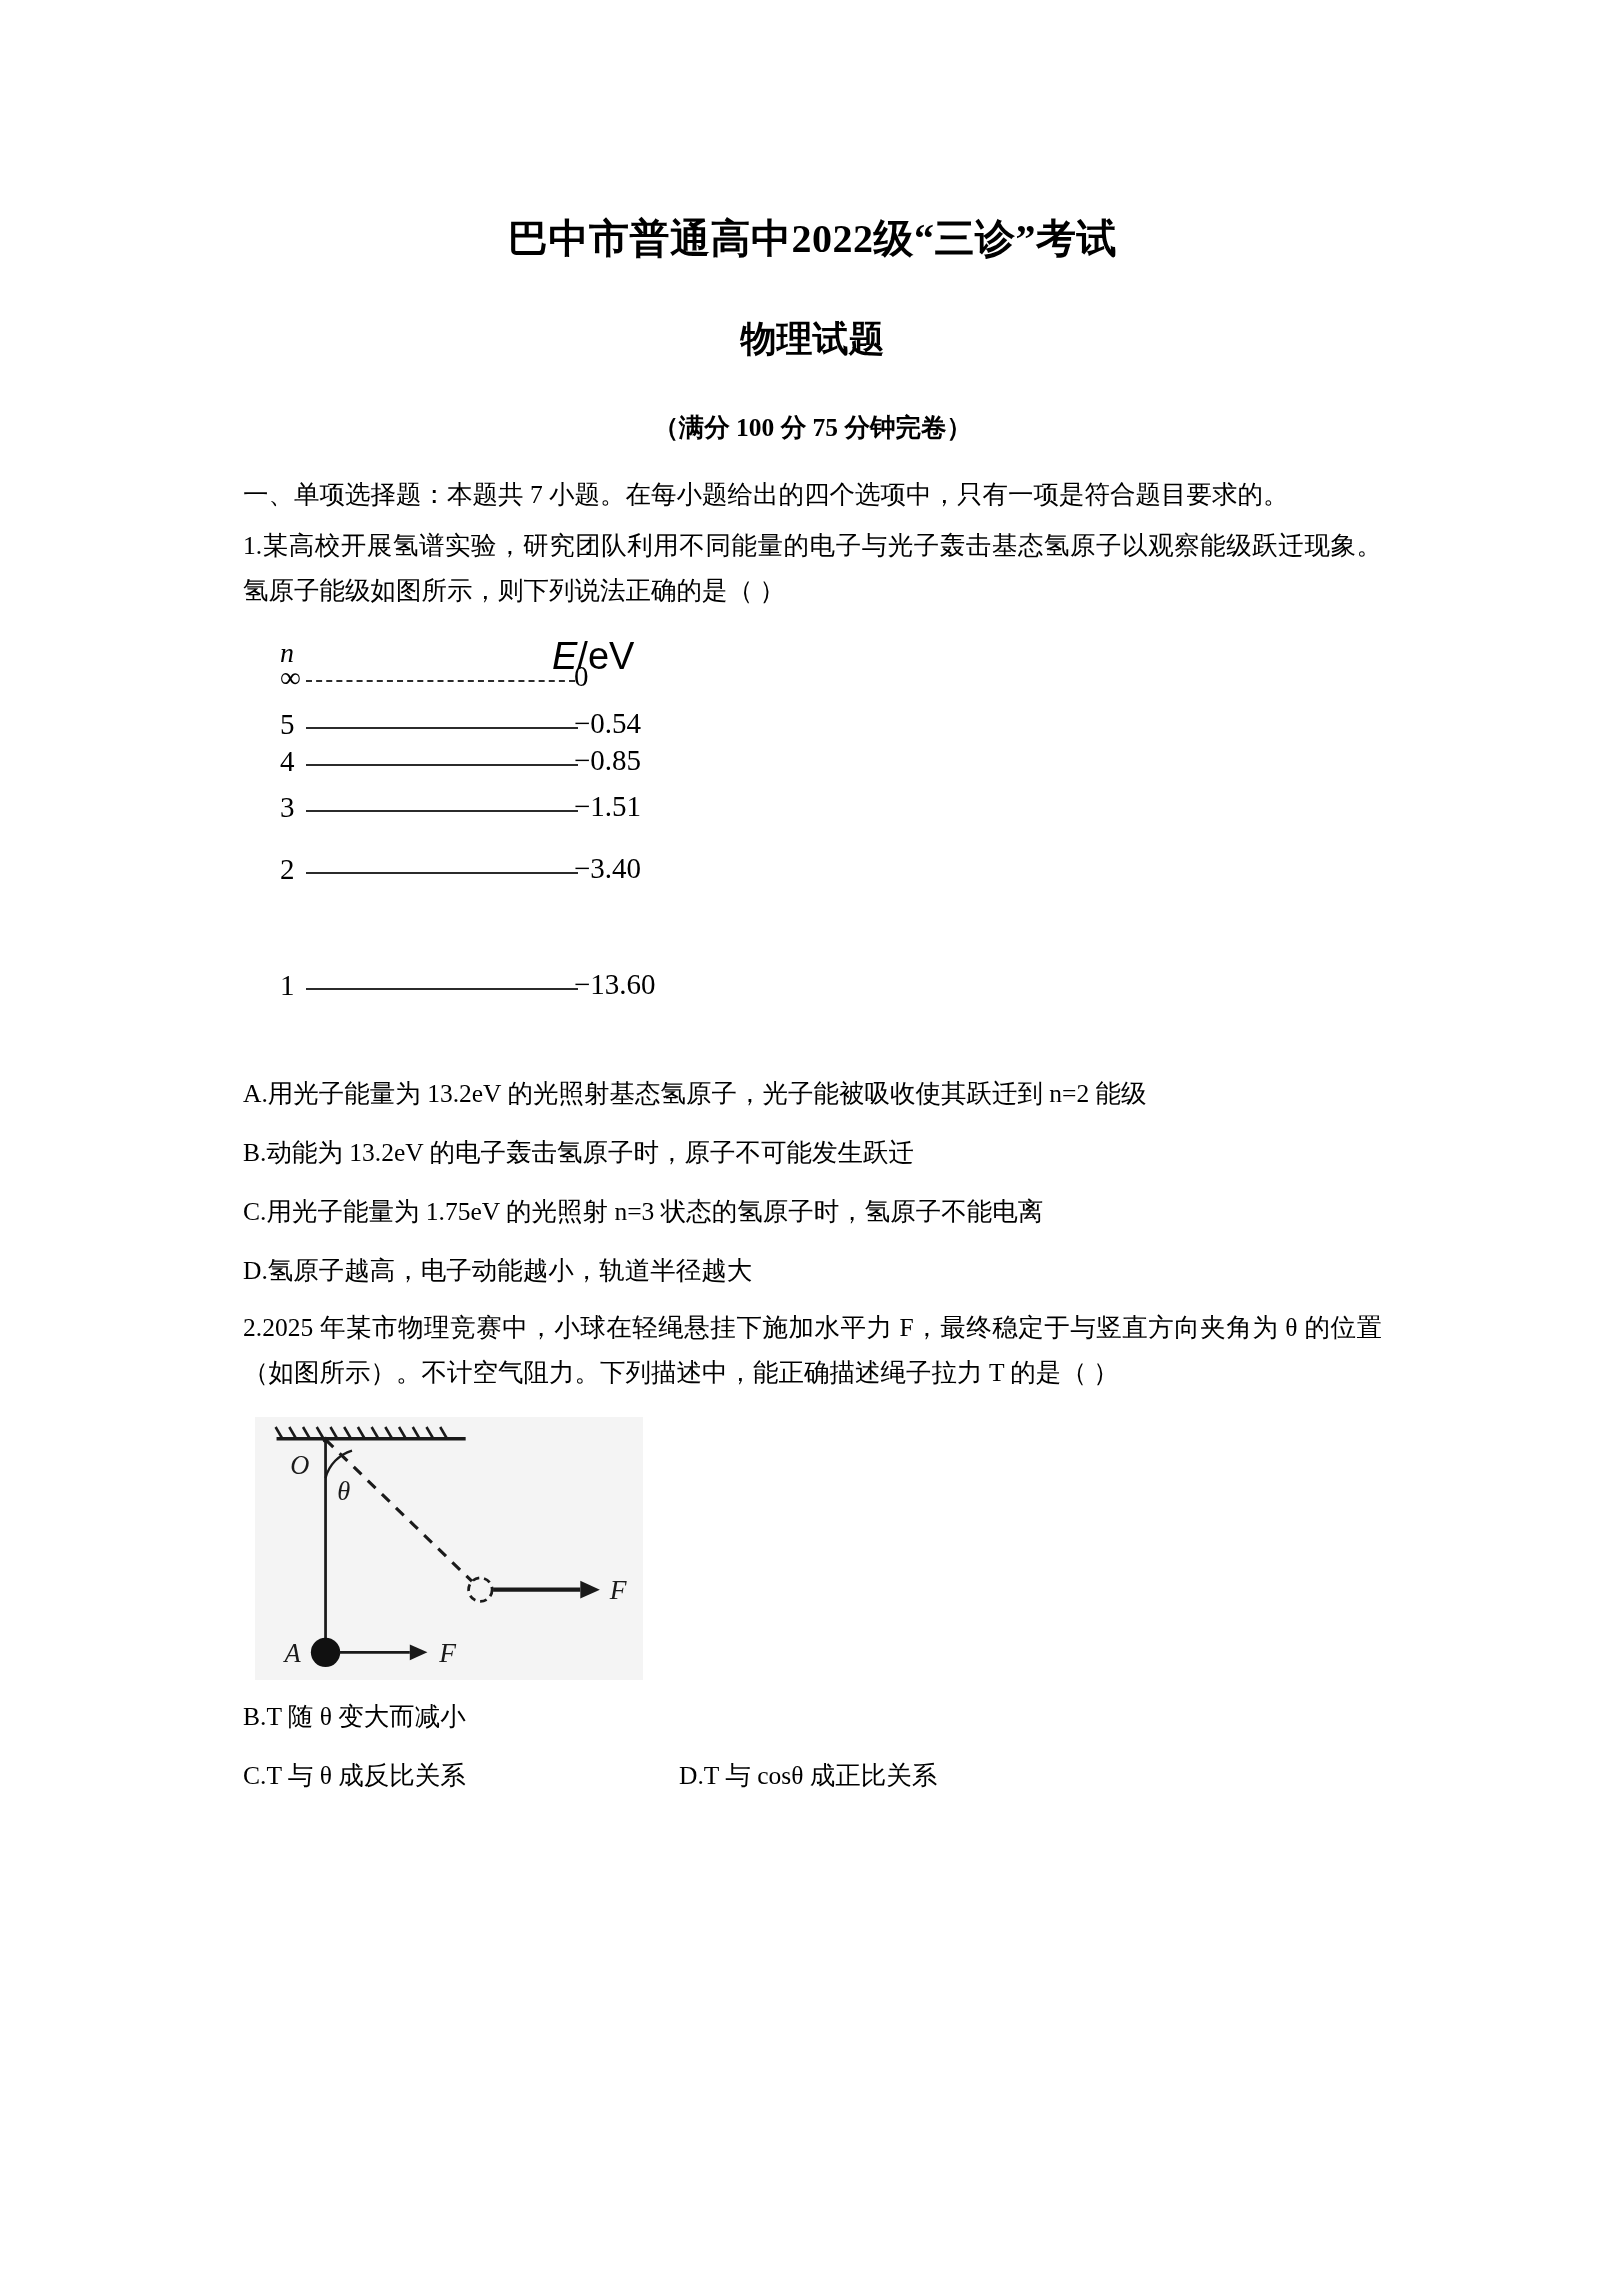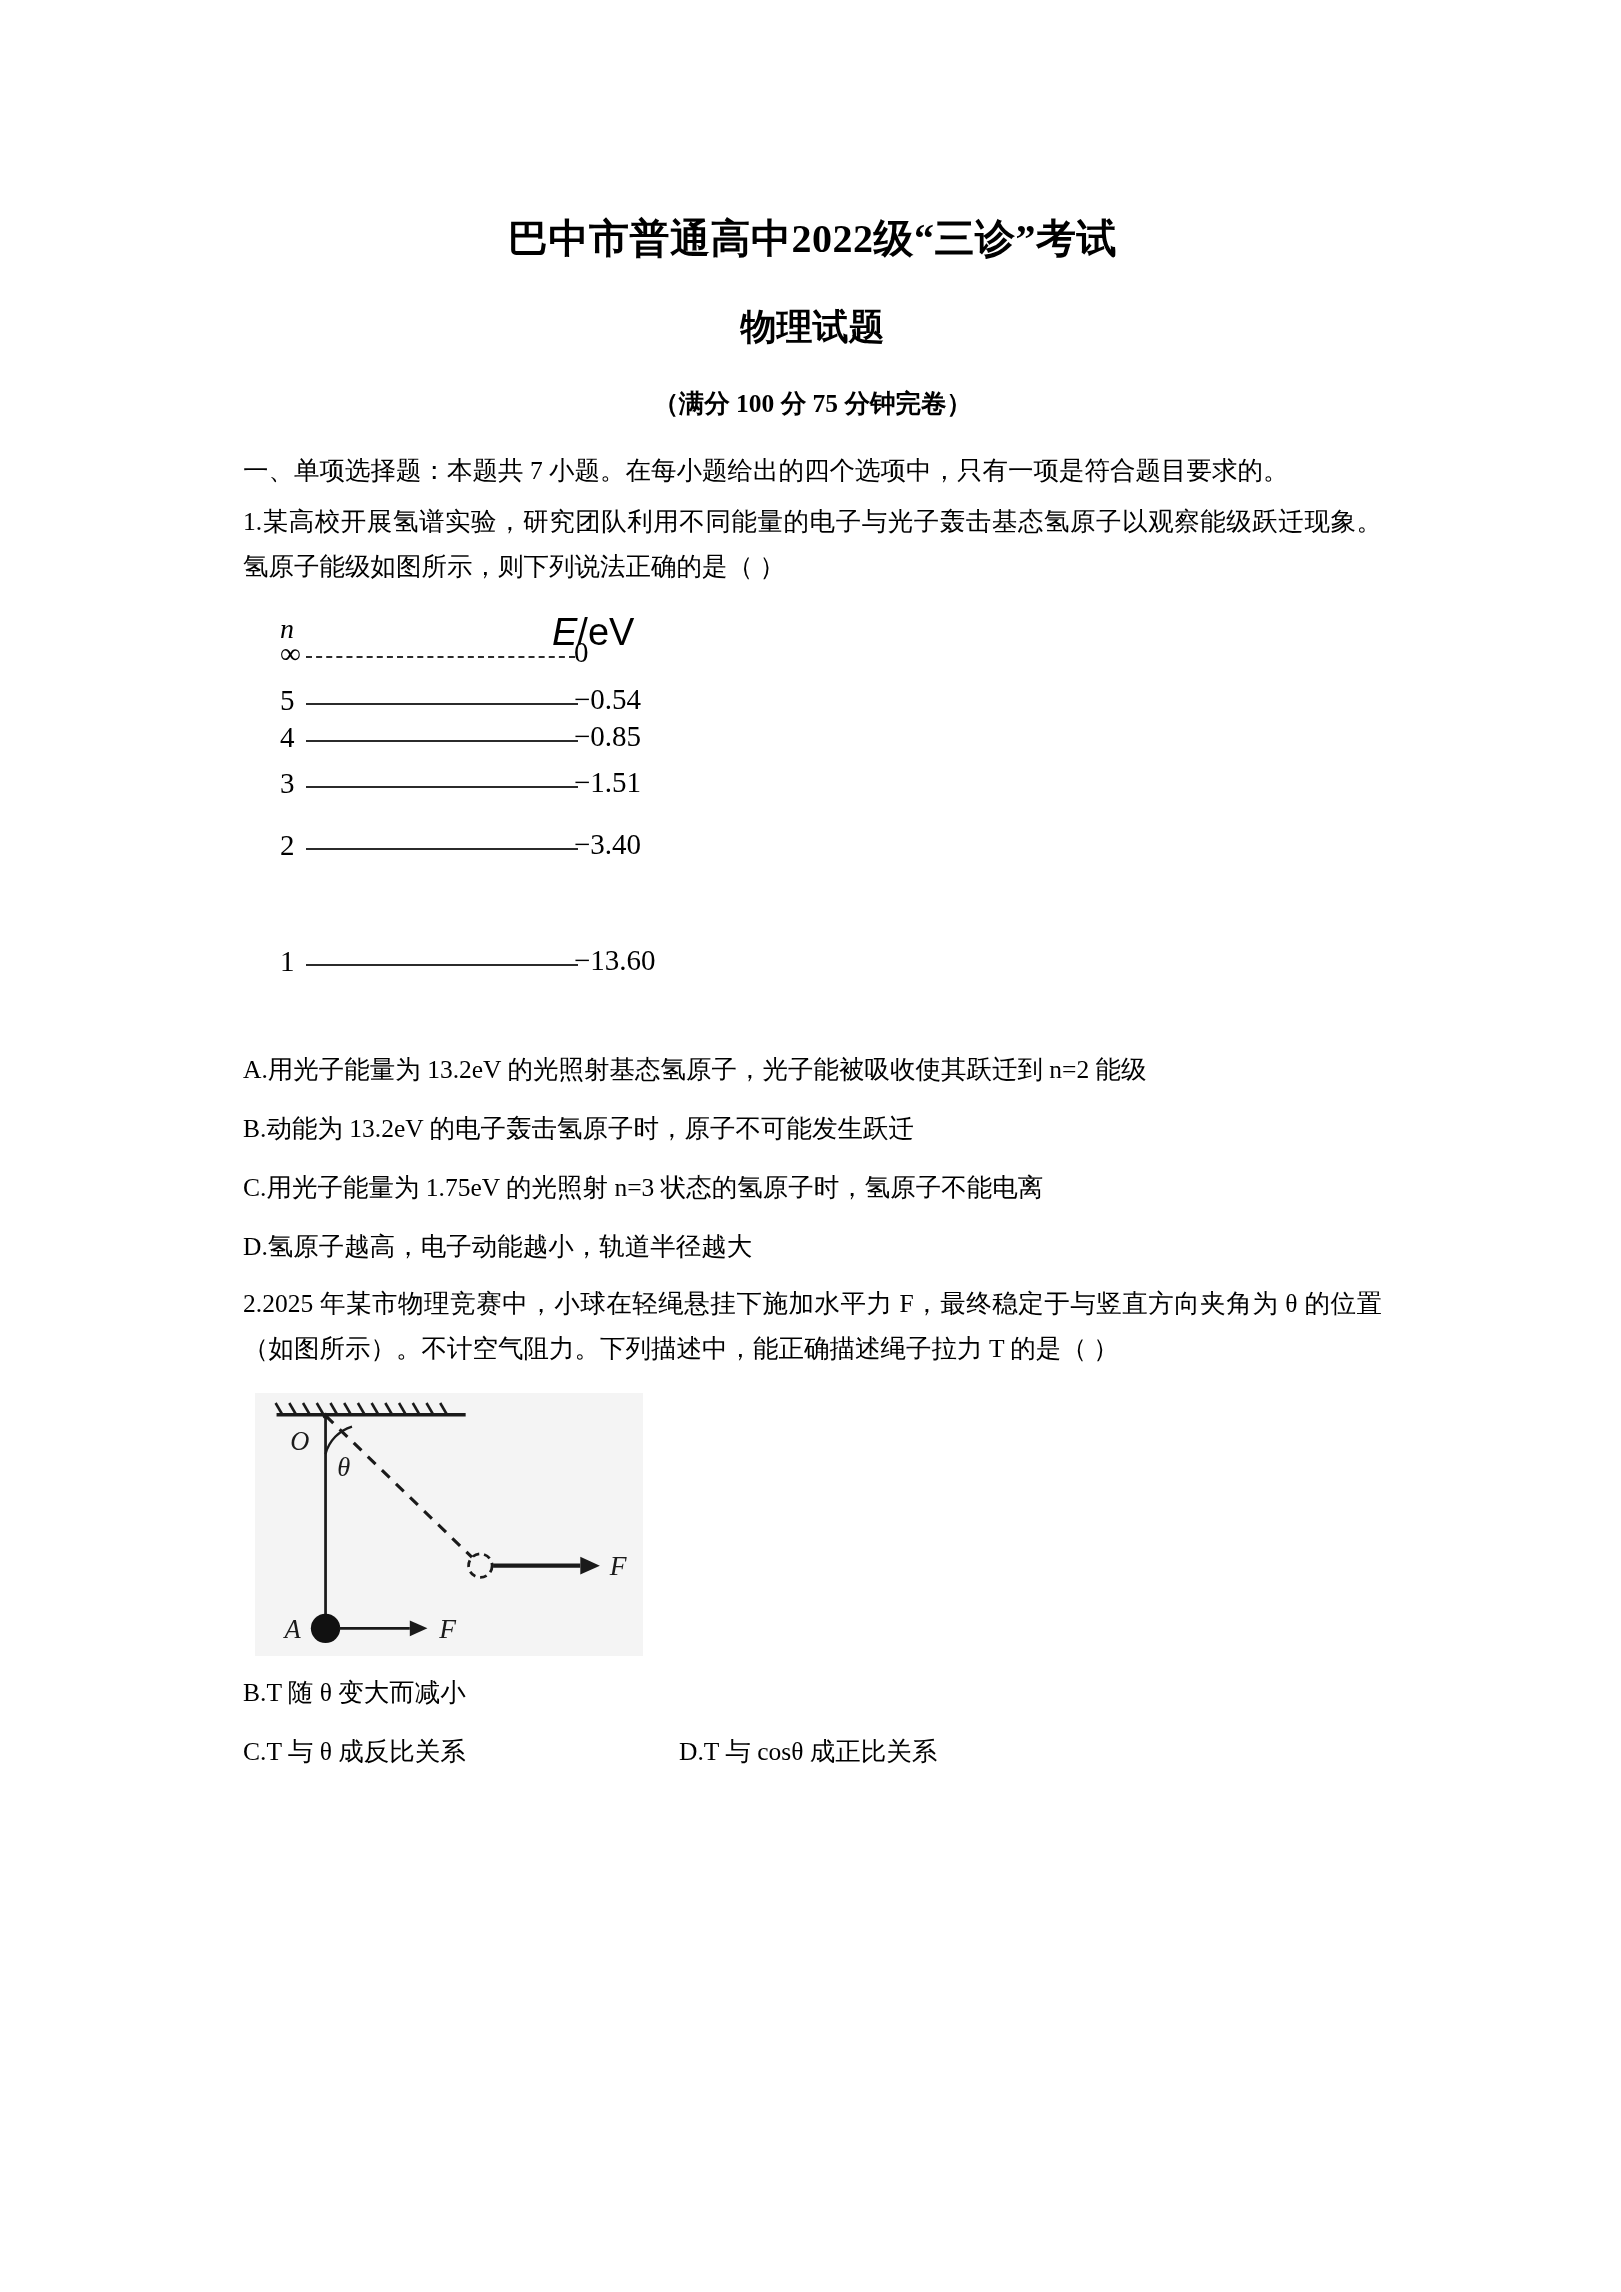--- a/index.html
+++ b/index.html
@@ -29,21 +29,21 @@
   .doc-title {
     margin: 0;
     padding-top: 214px;
     text-align: center;
     font-size: 40px;
     font-weight: 700;
     letter-spacing: 0.5px;
     line-height: 1.25;
   }
   .doc-subtitle {
-    margin: 0;
+    margin: 12px;
     padding-top: 41px;
     text-align: center;
     font-size: 36px;
     font-weight: 700;
     line-height: 1.25;
   }
   .doc-scoreline {
     margin: 0;
     padding-top: 37px;
     text-align: center;

